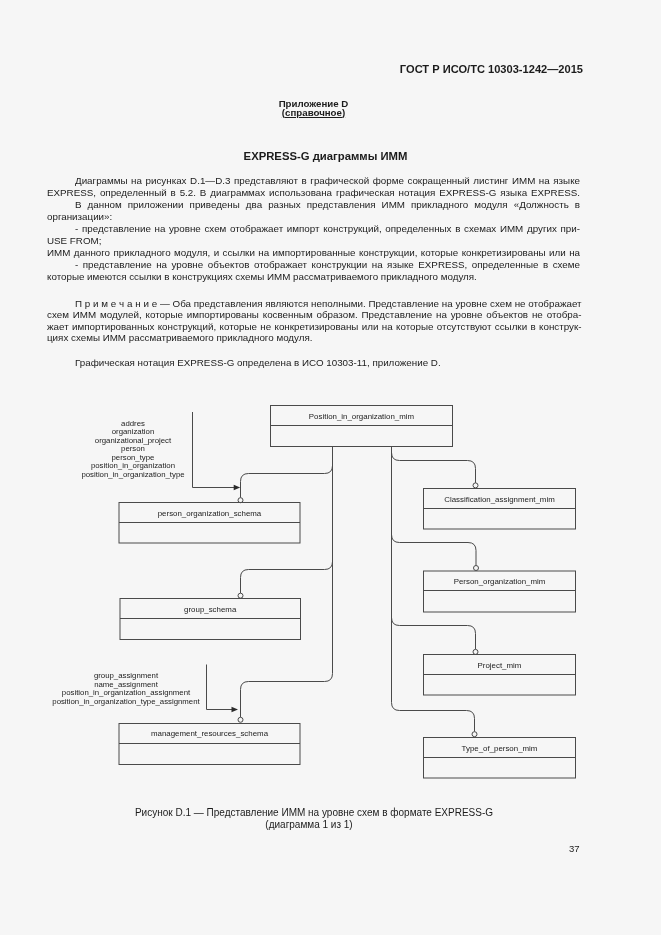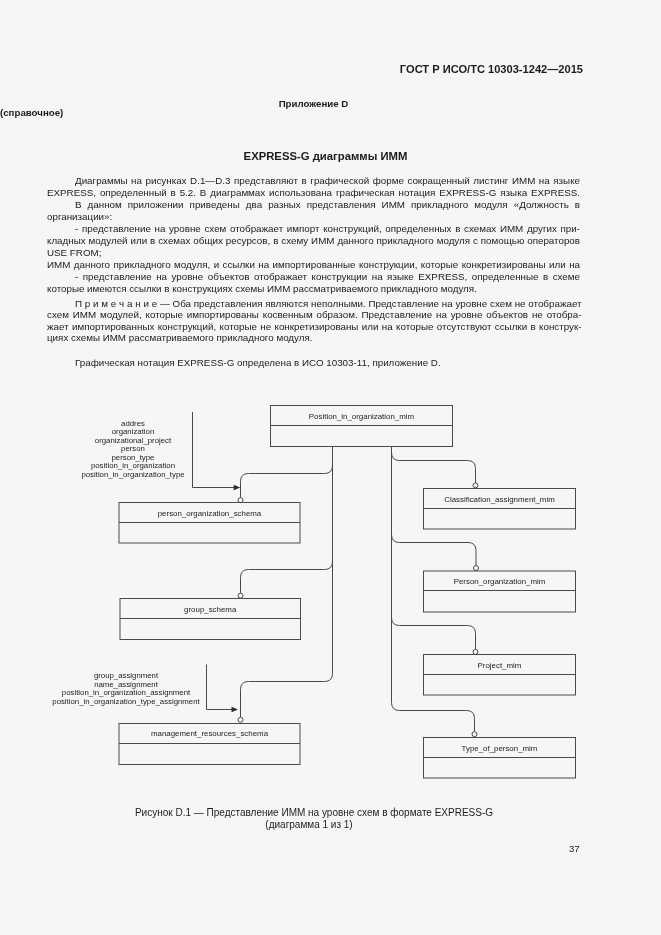--- a/index.html
+++ b/index.html
@@ -1,21 +1,21 @@
 <!DOCTYPE html>
 <html><head>
 <meta charset="utf-8">
 <style>
   html,body{margin:0;padding:0;}
   body{width:661px;height:935px;background:#f6f6f6;position:relative;overflow:hidden;
        font-family:"Liberation Sans",sans-serif;color:#1c1c1c;}
   .abs{position:absolute;}
   .hdr{font-weight:bold;font-size:11.1px;right:78px;top:62.5px;}
   .app{font-weight:bold;font-size:9.7px;left:0;top:98px;width:627px;text-align:center;}
-  .app2{font-weight:bold;font-size:9.7px;left:0;top:106.5px;width:627px;text-align:left;}
+  .app2{font-weight:bold;font-size:9.7px;left:0;top:106.5px;width:627px;text-align:center;text-decoration:underline;}
   .title{font-weight:bold;font-size:11.3px;left:0;top:149.5px;width:627px;text-align:center;padding-left:12px;}
   .bodytext{left:47px;width:533px;font-size:9.8px;line-height:12px;}
   .note{left:47px;width:534.5px;font-size:9.8px;line-height:11.3px;}
   .j{text-align:justify;text-align-last:justify;}
   .in{text-indent:28px;}
   .cap{font-size:10px;left:47px;width:534px;text-align:center;top:807.2px;line-height:12.3px;}
   .pg{font-size:9.5px;right:81.5px;top:843.4px;}
 </style>
 </head>
 <body>
@@ -23,21 +23,20 @@
 <div class="abs app">Приложение D</div>
 <div class="abs app2">(справочное)</div>
 <div class="abs title">EXPRESS-G диаграммы ИММ</div>
 
 <div class="abs bodytext" style="top:175px;">
 <div class="j in">Диаграммы на рисунках D.1—D.3 представляют в графической форме сокращенный листинг ИММ на языке</div>
 <div class="j">EXPRESS, определенный в 5.2. В диаграммах использована графическая нотация EXPRESS-G языка EXPRESS.</div>
 <div class="j in">В данном приложении приведены два разных представления ИММ прикладного модуля «Должность в</div>
 <div>организации»:</div>
 <div class="j in">- представление на уровне схем отображает импорт конструкций, определенных в схемах ИММ других при-</div>
-<div class="j">кладных модулей или в схемах общих ресурсов, в схему ИММ данного прикладного модуля с помощью операторов</div>
 <div>USE FROM;</div>
 <div class="j">ИММ данного прикладного модуля, и ссылки на импортированные конструкции, которые конкретизированы или на</div>
 <div class="j in">- представление на уровне объектов отображает конструкции на языке EXPRESS, определенные в схеме</div>
 <div>которые имеются ссылки в конструкциях схемы ИММ рассматриваемого прикладного модуля.</div>
 </div>
 
 <div class="abs note" style="top:298px;">
 <div class="j in">П р и м е ч а н и е — Оба представления являются неполными. Представление на уровне схем не отображает</div>
 <div class="j">схем ИММ модулей, которые импортированы косвенным образом. Представление на уровне объектов не отобра-</div>
 <div class="j">жает импортированных конструкций, которые не конкретизированы или на которые отсутствуют ссылки в конструк-</div>

